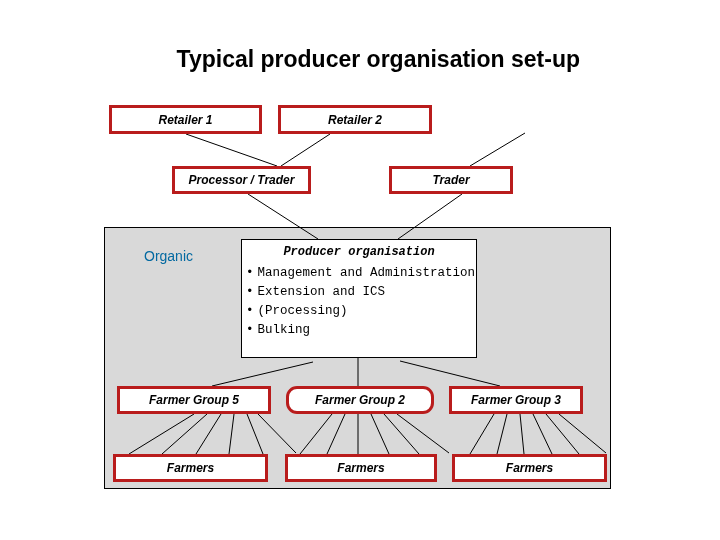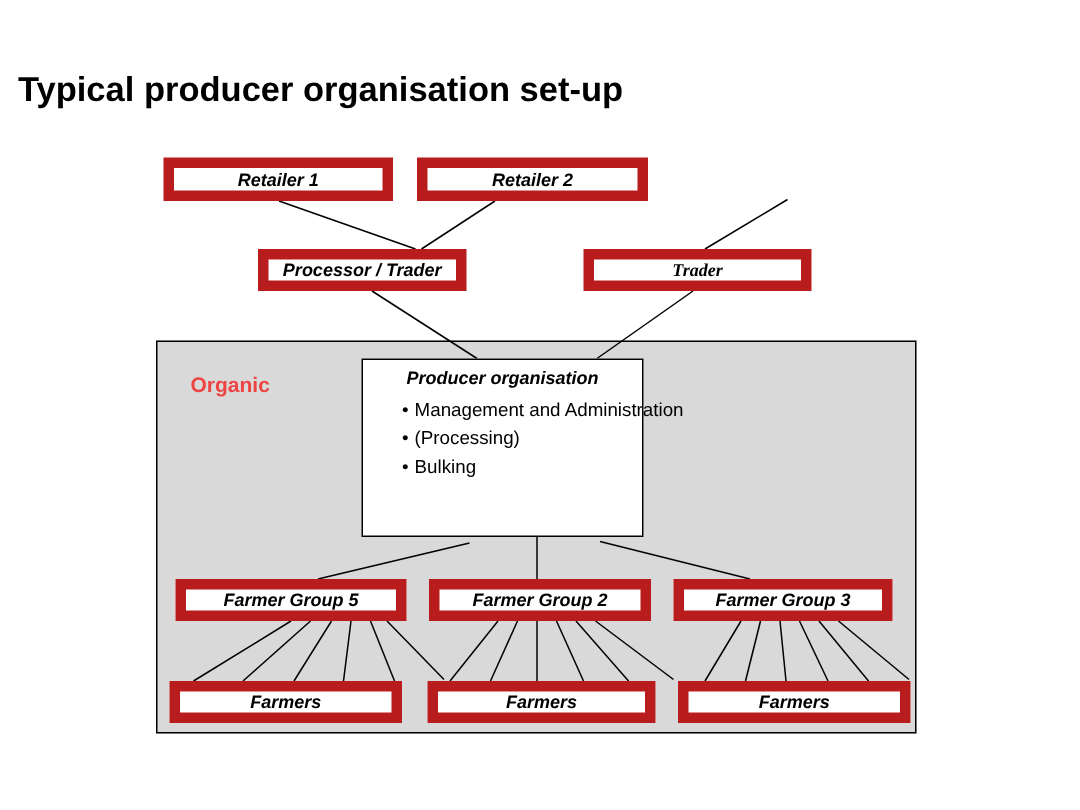--- a/index.html
+++ b/index.html
@@ -13,24 +13,24 @@
   }
   #slide {
     position: relative;
     width: 720px;
     height: 540px;
     background: #ffffff;
     overflow: hidden;
   }
   #title {
     position: absolute;
-    left: 12px;
+    left: 0;
     top: 46px;
     width: 580px;
-    text-align: left;
+    text-align: right;
     font-size: 23px;
     font-weight: bold;
     color: #000000;
     letter-spacing: 0px;
   }
   #gray-panel {
     position: absolute;
     left: 104px;
     top: 227px;
     width: 507px;
@@ -43,21 +43,21 @@
     position: absolute;
     left: 0;
     top: 0;
     width: 720px;
     height: 540px;
     pointer-events: none;
   }
   .node {
     position: absolute;
     background: #ffffff;
-    border: 7px solid #b91c1c;
+    border: 3px solid #b91c1c;
     box-sizing: border-box;
     display: flex;
     align-items: center;
     justify-content: center;
     font-weight: bold;
     font-style: italic;
     font-size: 12px;
     color: #000000;
     white-space: nowrap;
   }
@@ -72,40 +72,40 @@
     text-align: center;
     font-weight: bold;
     font-style: italic;
     font-size: 12px;
     color: #000000;
     margin-top: 5px;
   }
   .po-list {
     list-style: none;
     margin: 5px 0 0 0;
-    padding: 0 0 0 26px;
+    padding: 0 0 0 4px;
   }
   .po-list li {
     font-size: 12.5px;
     color: #000000;
     line-height: 19px;
     white-space: nowrap;
   }
   .po-list li::before {
     content: "\2022";
     margin-right: 4px;
   }
   #organic-label {
     position: absolute;
-    left: 127px;
+    left: 144px;
     top: 243px;
     width: 110px;
     font-size: 14px;
-    font-weight: bold;
-    color: #ef4444;
+    font-weight: normal;
+    color: #0369a1;
     line-height: 26px;
   }
   .organic-line { display: block; }
 </style>
 </head>
 <body>
 
 <div id="slide">
 
   <div id="title">Typical producer organisation set-up</div>
@@ -163,44 +163,45 @@
   <div class="node" style="left:109px; top:105px; width:153px; height:29px;">
     <span>Retailer 1</span>
   </div>
   <div class="node" style="left:278px; top:105px; width:154px; height:29px;text-align:right;">
     <span>Retailer 2</span>
   </div>
 
   <div class="node" style="left:172px; top:166px; width:139px; height:28px;">
     <span>Processor / Trader</span>
   </div>
-  <div class="node" style="left:389px; top:166px; width:152px; height:28px;font-family:Liberation Serif, serif;">
+  <div class="node" style="left:389px; top:166px; width:124px; height:28px;">
     <span>Trader</span>
   </div>
 
   <div id="organic-label">
     <span class="organic-line">Organic</span>
   </div>
 
-  <div class="po-box" style="left:241px; top:239px; width:188px; height:119px;">
+  <div class="po-box" style="left:241px; top:239px; width:236px; height:119px;font-family:Liberation Mono, monospace;">
     <div class="po-title">Producer organisation</div>
     <ul class="po-list">
       <li>Management and Administration</li>
+      <li>Extension and ICS</li>
       <li>(Processing)</li>
       <li>Bulking</li>
     </ul>
   </div>
 
   <div class="node" style="left:117px; top:386px; width:154px; height:28px;">
     <span>Farmer Group 5</span>
   </div>
-  <div class="node" style="left:286px; top:386px; width:148px; height:28px;">
+  <div class="node" style="left:286px; top:386px; width:148px; height:28px;border-radius:11px;">
     <span>Farmer Group 2</span>
   </div>
-  <div class="node" style="left:449px; top:386px; width:146px; height:28px;">
+  <div class="node" style="left:449px; top:386px; width:134px; height:28px;">
     <span>Farmer Group 3</span>
   </div>
 
   <div class="node" style="left:113px; top:454px; width:155px; height:28px;">
     <span>Farmers</span>
   </div>
   <div class="node" style="left:285px; top:454px; width:152px; height:28px;">
     <span>Farmers</span>
   </div>
   <div class="node" style="left:452px; top:454px; width:155px; height:28px;">

